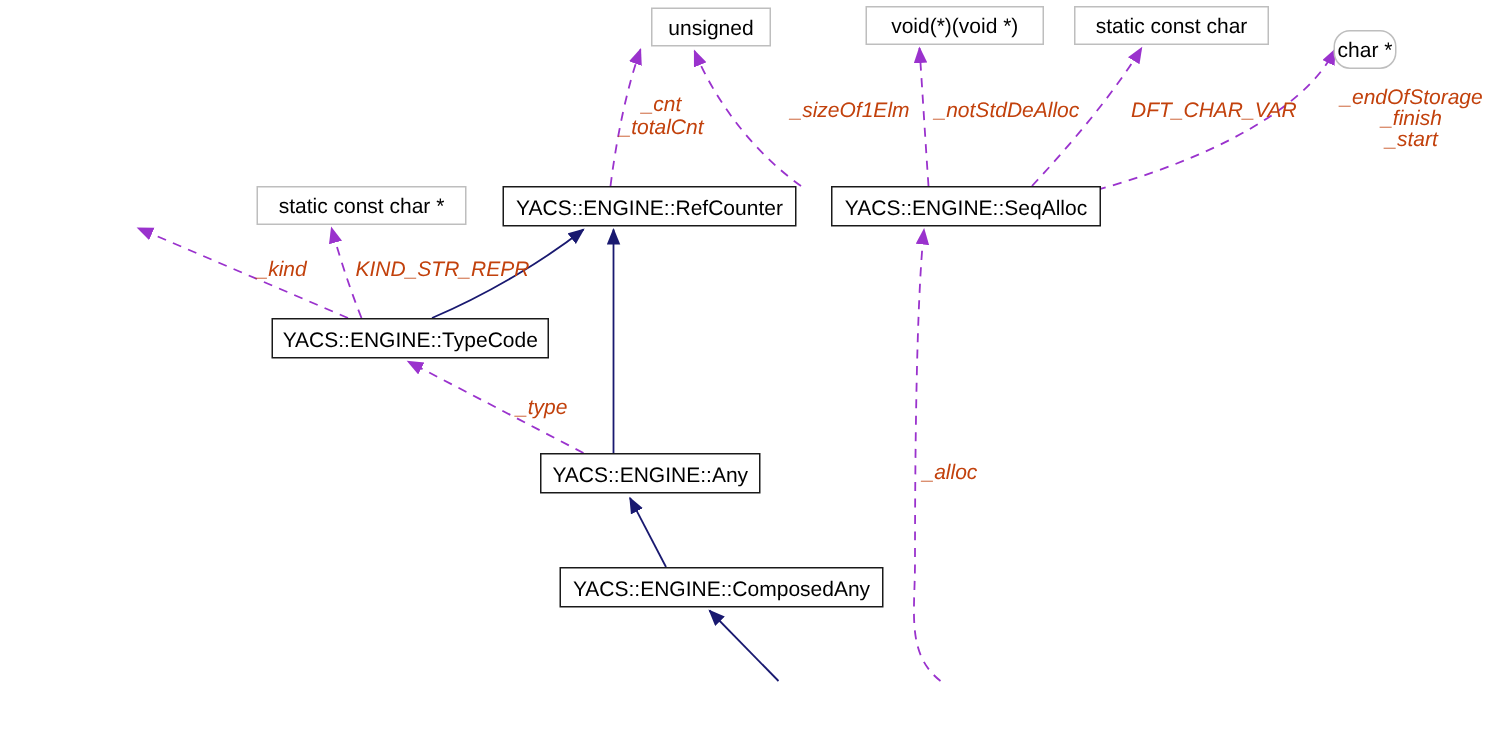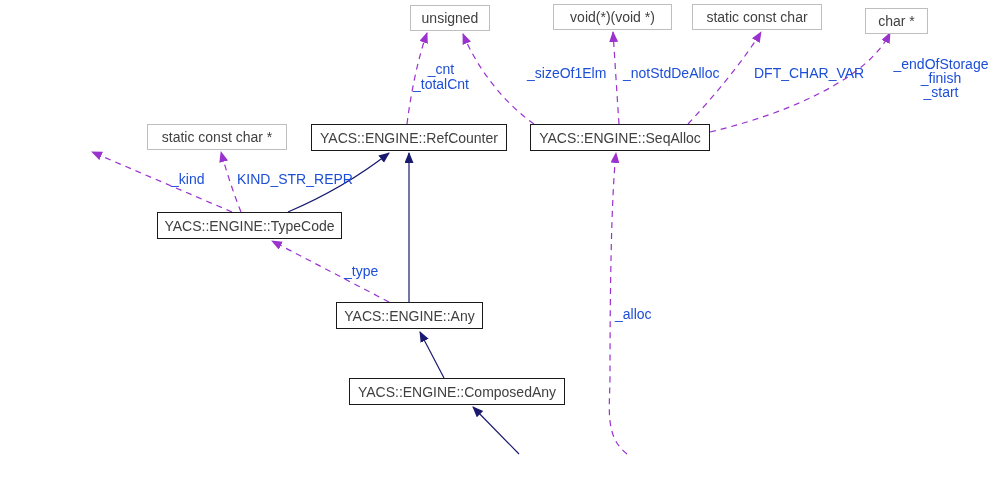--- a/index.html
+++ b/index.html
@@ -14,33 +14,34 @@
   .edge-inh{stroke:var(--inheritance,#191970);stroke-width:1.2;fill:none;}
   .edge-use{stroke:var(--usage,#9a32cd);stroke-width:1.2;fill:none;stroke-dasharray:6,5;}
   .mk-inh{fill:var(--inheritance,#191970);stroke:none;}
   .mk-use{fill:var(--usage,#9a32cd);stroke:none;}
   .node{
     position:absolute;
     box-sizing:border-box;
     display:flex;align-items:center;justify-content:center;
     background:#ffffff;
     border:1px solid var(--plain_border,#bebebe);
-    font-size:14px;color:#404040;
+    font-size:14px;color:#000000;
     white-space:nowrap;
+    margin-left:24px;
   }
   .node.cls{border:1px solid var(--class_border,#1a1a1a);cursor:pointer;}
   .node.current{
     background:var(--highlight_fill,#bfbfbf);
     border:2px solid var(--class_border,#1a1a1a);
     cursor:default;
   }
   .elabel{
     position:absolute;
-    font-size:14px;color:#1d4ed8;
-    white-space:pre-line;line-height:15px;
+    font-size:14px;color:#c2410c;
+    white-space:pre-line;line-height:15px;font-style:italic;
   }
   .center{text-align:center;}
 </style>
 </head>
 <body>
 
 <div class="diagram">
 
   <svg class="edge-layer" width="996" height="487" viewBox="0 0 996 487" xmlns="http://www.w3.org/2000/svg">
     <defs>
@@ -64,21 +65,21 @@
     <path class="edge-use" d="M710,132 C790,113 868,78 890,33" marker-end="url(#arrow-use)"></path>
     <path class="edge-use" d="M232,212 L92,152" marker-end="url(#arrow-use)"></path>
     <path class="edge-use" d="M241,212 C233,192 226,170 221,152" marker-end="url(#arrow-use)"></path>
     <path class="edge-use" d="M389,302 L272,241" marker-end="url(#arrow-use)"></path>
     <path class="edge-use" d="M627,454 C604,436 610,408 610,375 C610,300 611,200 616,153" marker-end="url(#arrow-use)"></path>
   </svg>
 
   <div class="node" style="left:410px;top:5px;width:80px;height:26px;">unsigned</div>
   <div class="node" style="left:692px;top:4px;width:130px;height:26px;">static const char</div>
   <div class="node" style="left:553px;top:4px;width:119px;height:26px;">void(*)(void *)</div>
-  <div class="node" style="left:865px;top:8px;width:63px;height:26px;">char *</div>
+  <div class="node" style="left:865px;top:20px;width:42px;height:26px;border-radius:11px;">char *</div>
   <div class="node" style="left:147px;top:124px;width:140px;height:26px;">static const char *</div>
 
   <div class="node cls" style="left:530px;top:124px;width:180px;height:27px;">YACS::ENGINE::SeqAlloc</div>
   <div class="node cls" style="left:311px;top:124px;width:196px;height:27px;">YACS::ENGINE::RefCounter</div>
   <div class="node cls" style="left:336px;top:302px;width:147px;height:27px;">YACS::ENGINE::Any</div>
   <div class="node cls" style="left:157px;top:212px;width:185px;height:27px;">YACS::ENGINE::TypeCode</div>
   <div class="node cls" style="left:349px;top:378px;width:216px;height:27px;">YACS::ENGINE::ComposedAny</div>
 
 
   <div class="elabel center" style="left:391px;top:62px;width:100px;">_cnt

